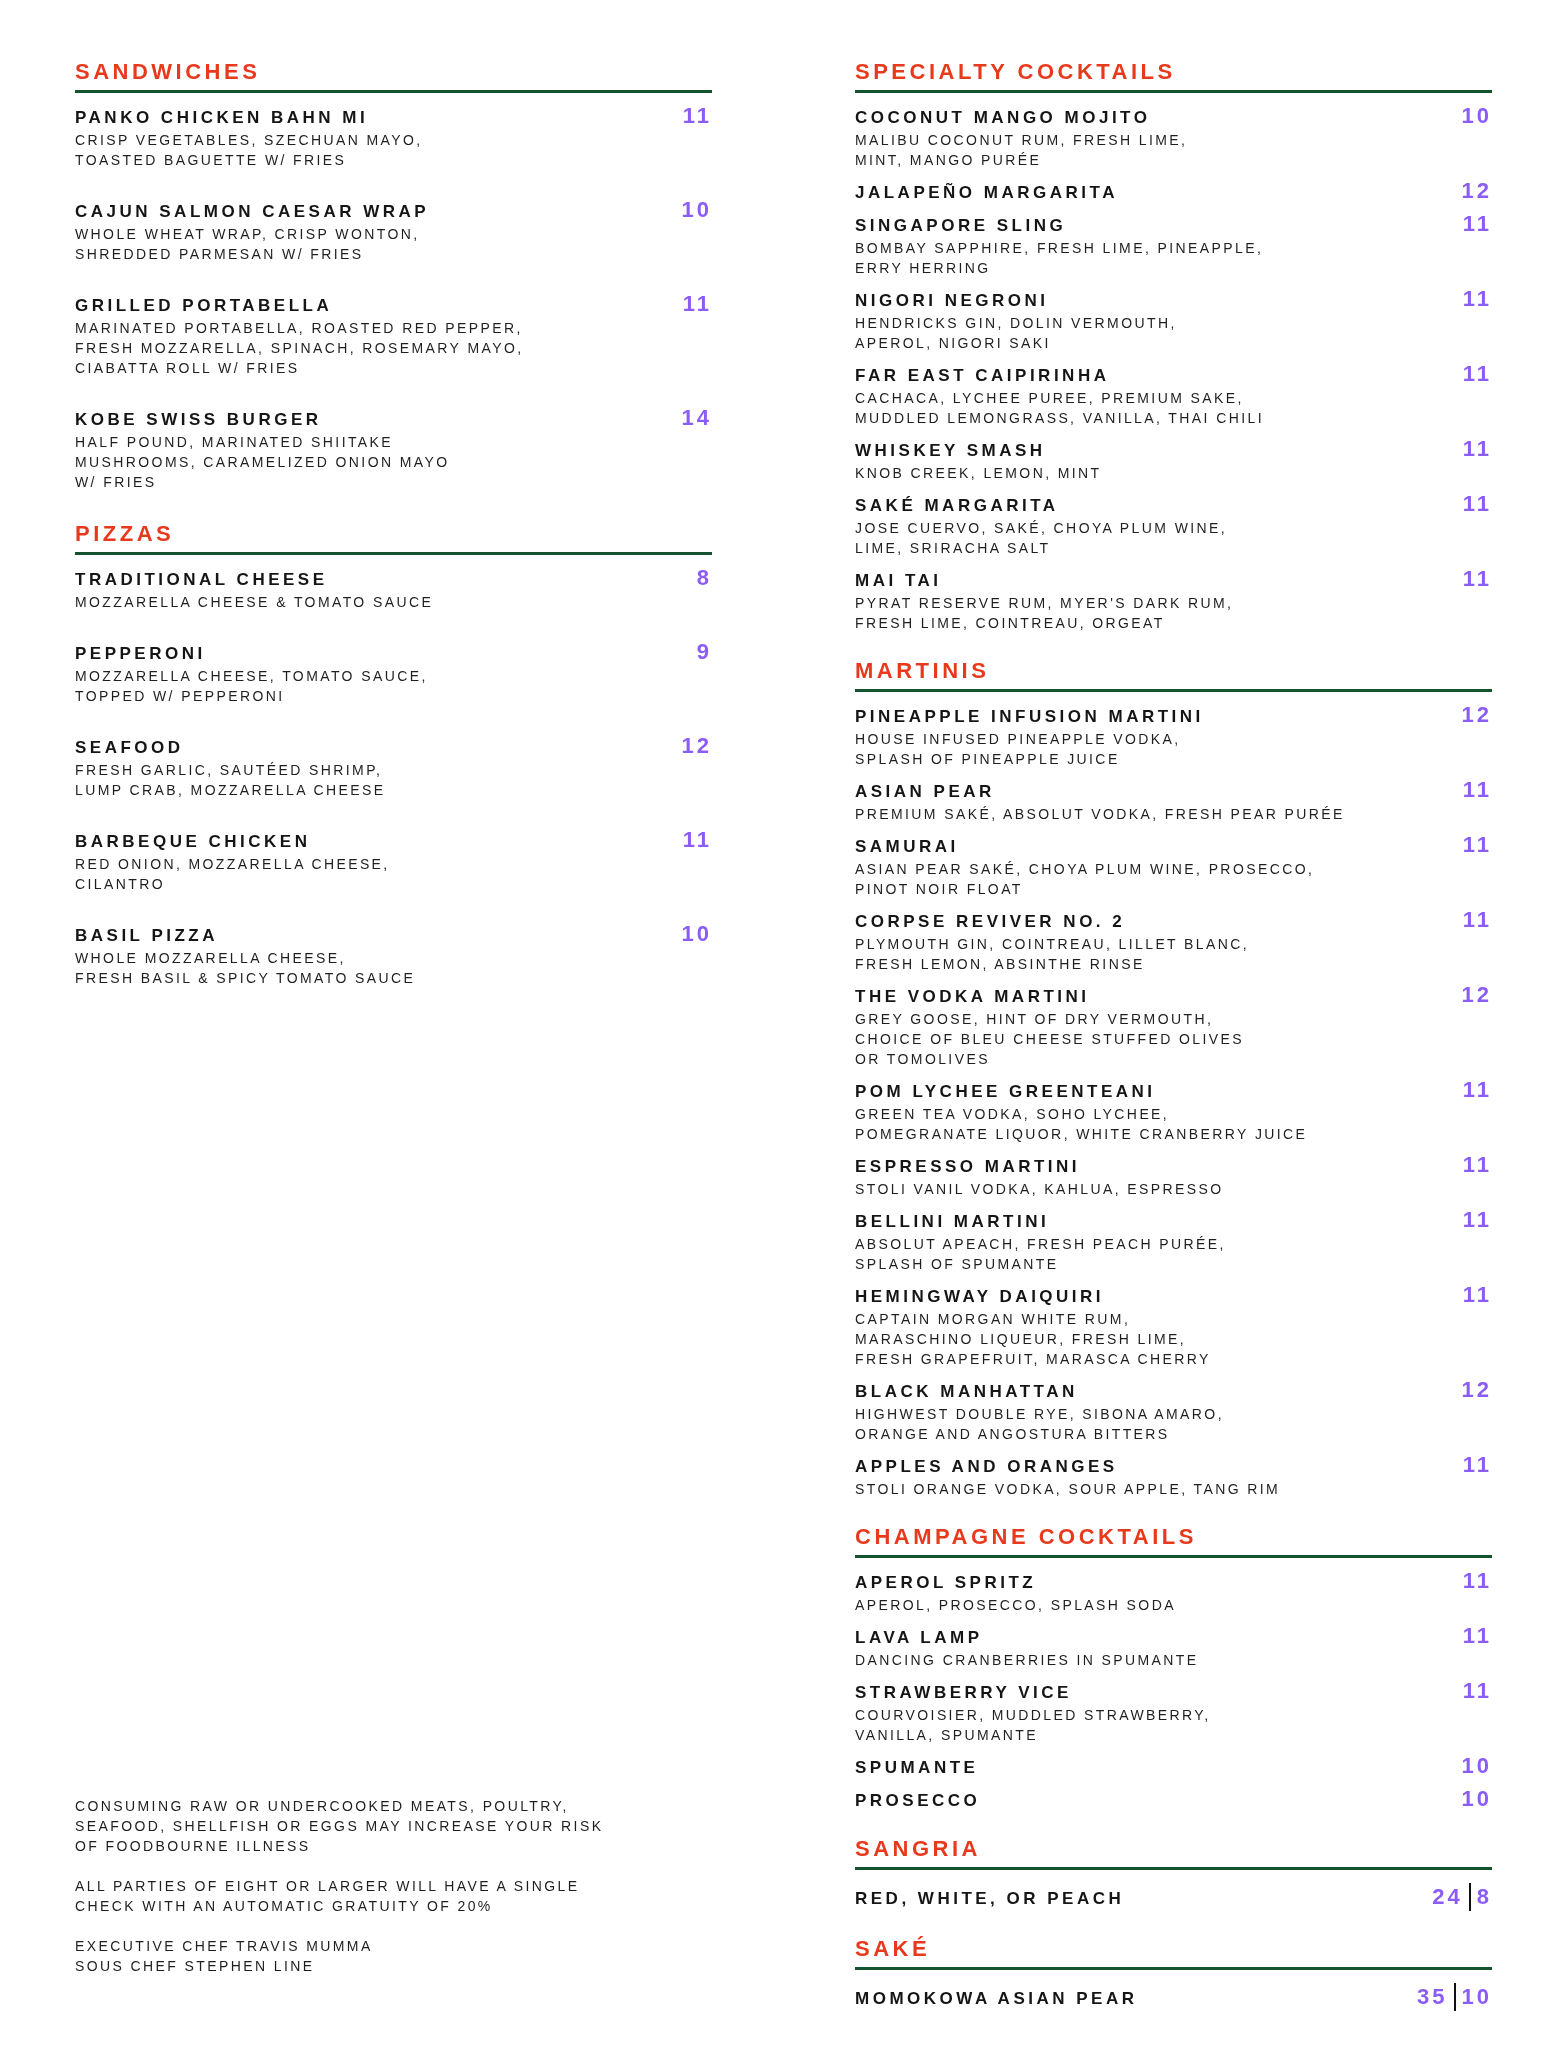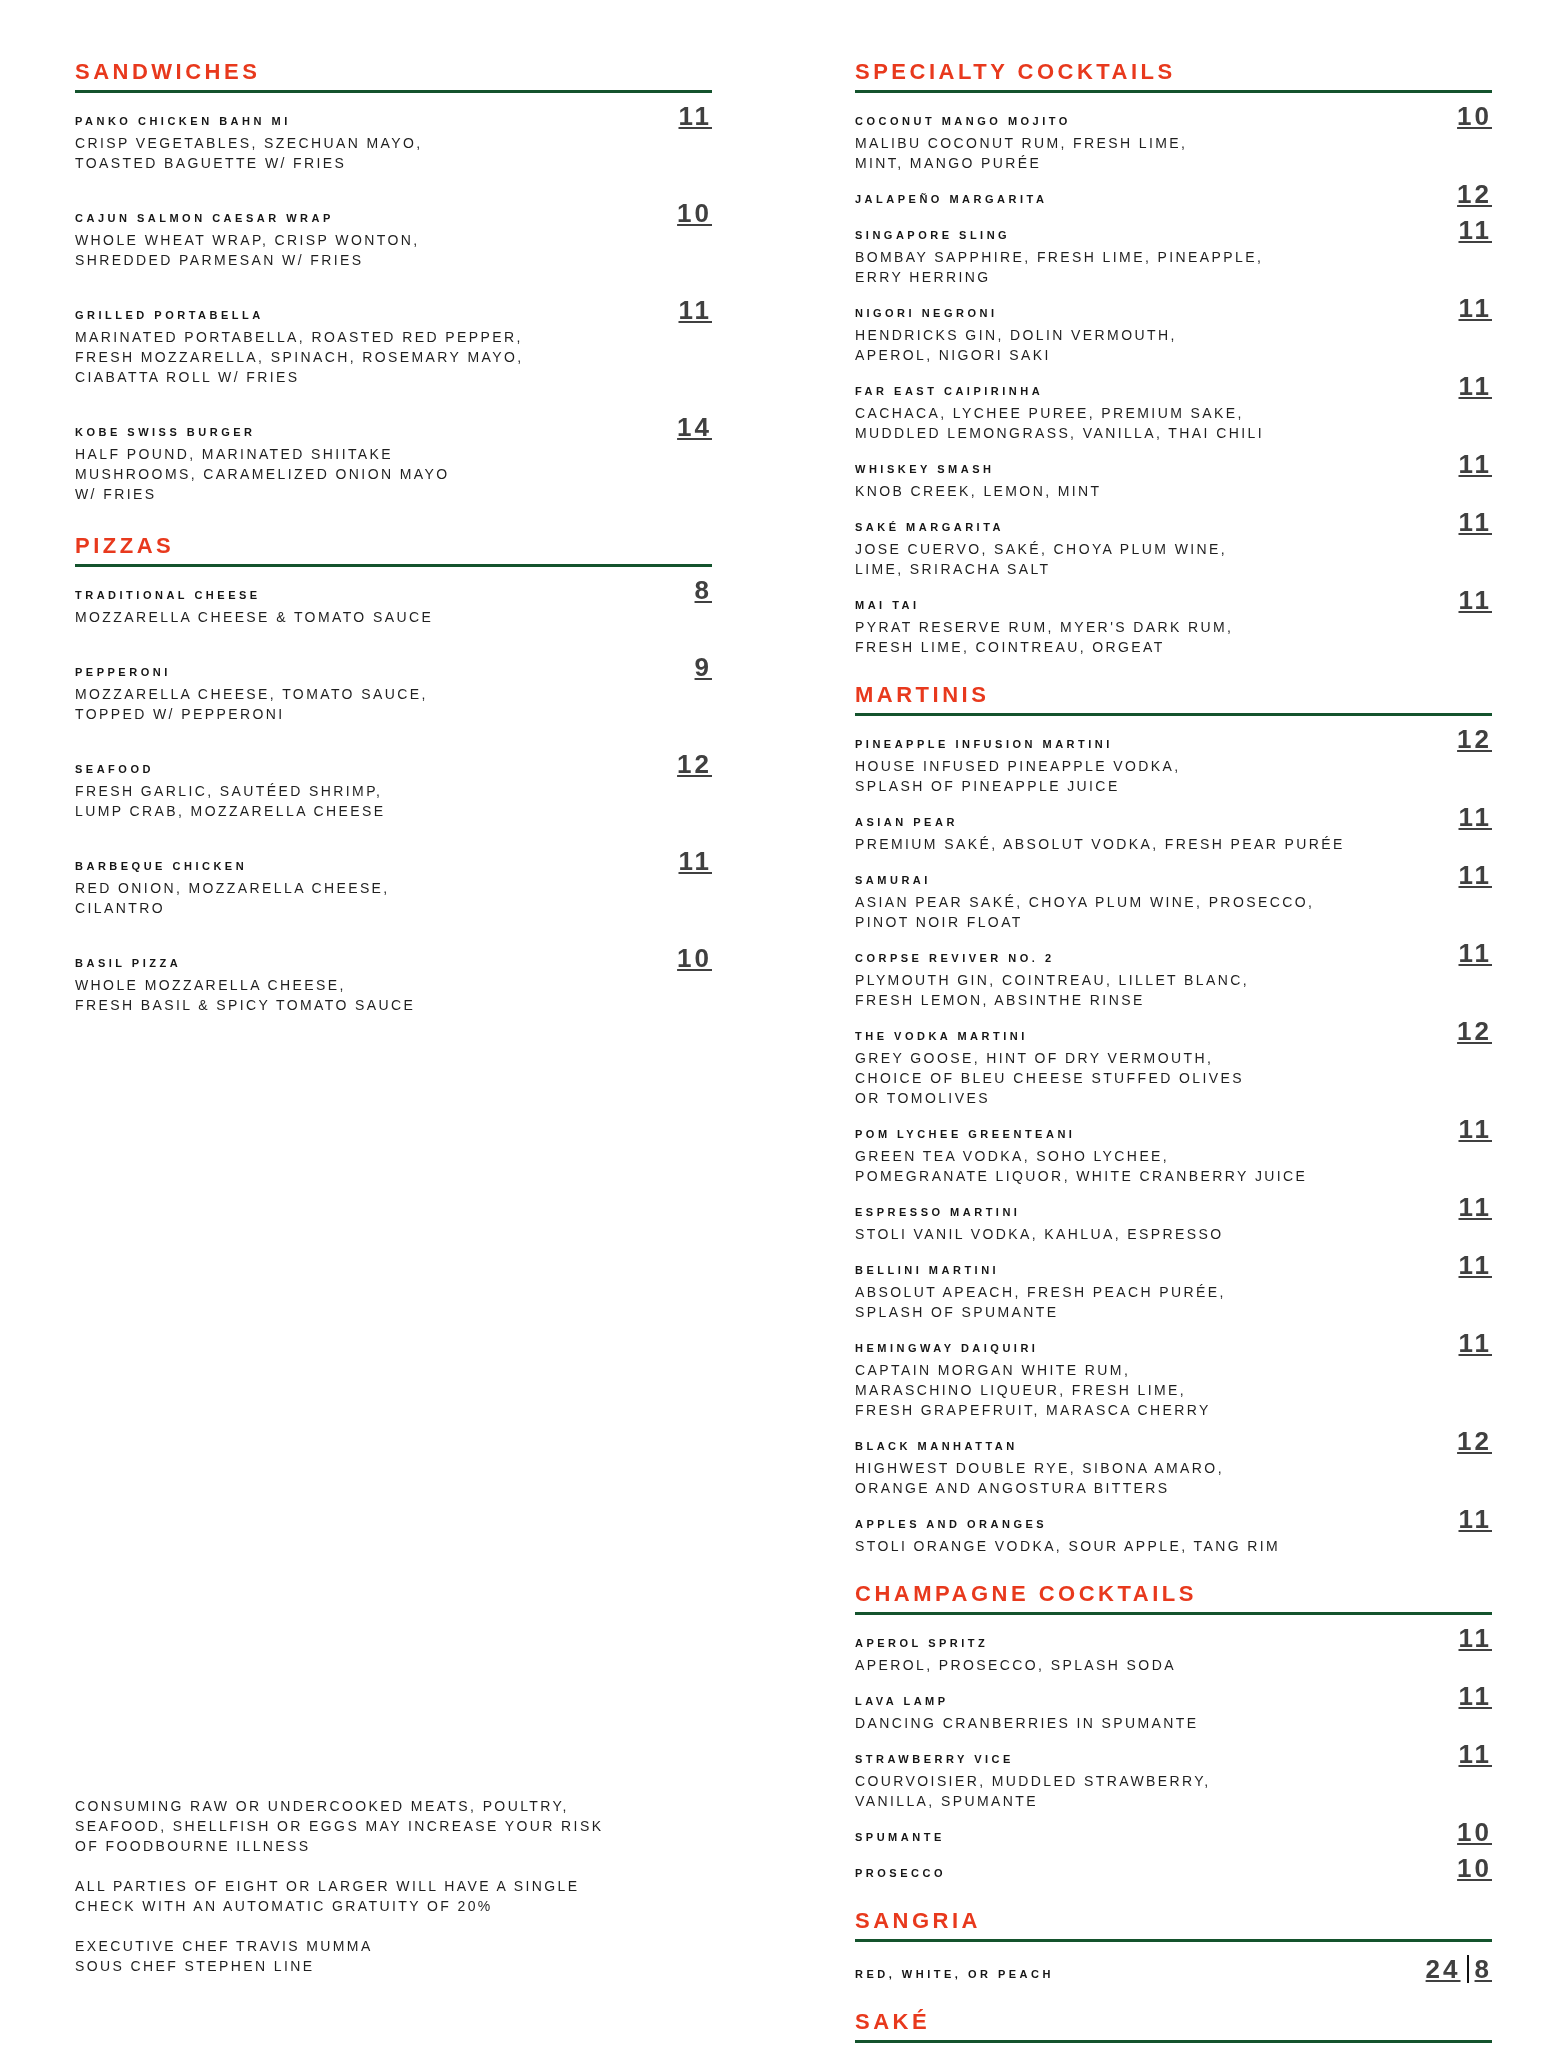--- a/index.html
+++ b/index.html
@@ -33,38 +33,37 @@
 
   .item { margin-bottom: 11px; }
   .col.left .item { margin-bottom: 30px; }
 
   .item-row {
     display: flex;
     justify-content: space-between;
     align-items: baseline;
   }
   .item-name {
-    font-size: 11px;
+    font-size: 17px;
     font-weight: bold;
     letter-spacing: 3.5px;
     line-height: 20px;
     color: #151515;
     white-space: nowrap;
   }
   .item-price {
-    font-size: 26px;
+    font-size: 22px;
     font-weight: bold;
     letter-spacing: 3px;
     line-height: 20px;
-    color: #404040;
+    color: #8b5cf6;
     display: inline-flex;
     align-items: center;
     flex: none;
     padding-left: 12px;
-    text-decoration: underline;
   }
   .vbar {
     width: 2px; height: 28px;
     background: #111111;
     margin: 0 6px;
     align-self: center;
   }
   .item-desc { margin-top: 2px; }
   .desc-line {
     font-size: 14px;

